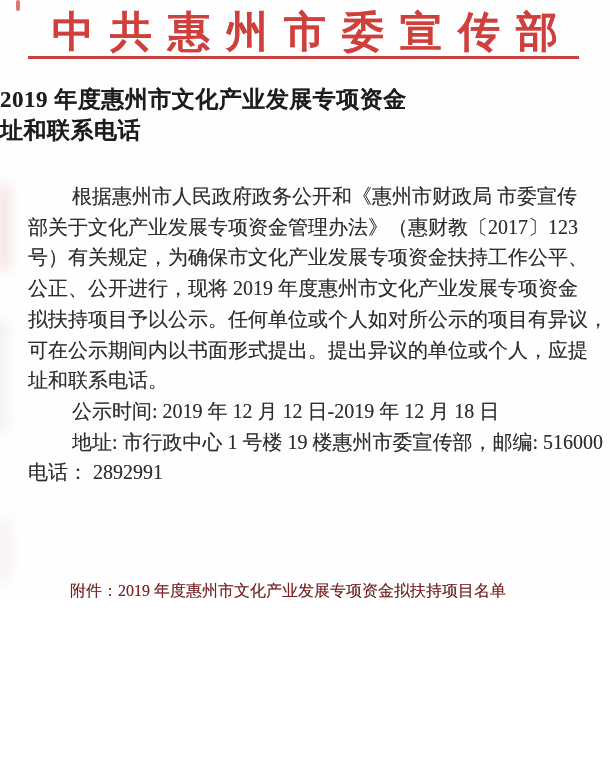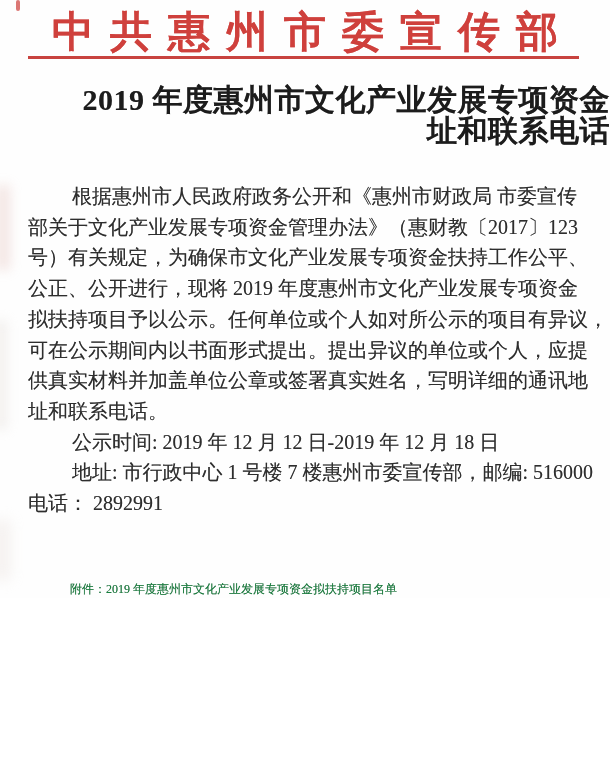--- a/index.html
+++ b/index.html
@@ -21,37 +21,37 @@
     text-shadow:0 0 0.6px rgba(207,64,60,.7);
   }
   .redline {
     position:absolute; top:56px; left:28px;
     width:551px; height:3px;
     background:#c8433f;
   }
   
   .doc-title {
     position:absolute; top:84px; left:0; right:0;
-    text-align:right;
-    font-size:30px; font-weight:bold; color:#1c1c1c;
+    text-align:left;
+    font-size:23px; font-weight:bold; color:#1c1c1c;
     line-height:31px; letter-spacing:0.5px;
     text-shadow:0 0 0.5px rgba(20,20,20,.55);
   }
   
   .body-text {
     position:absolute; top:181px; left:28px; width:545px;
     font-size:20px; line-height:30.7px;
     color:#2e2e2e; white-space:nowrap;
     text-shadow:0 0 0.5px rgba(46,46,46,.5);
   }
   .body-text .indent { text-indent:2.2em; }
   
   .attachment {
     position:absolute; top:581px; left:70px;
-    font-size:12px; color:#15803d; white-space:nowrap;
+    font-size:16px; color:#7f1d1d; white-space:nowrap;
     text-shadow:0 0 0.5px rgba(46,46,46,.5);
   }
   
   .sig-org {
     position:absolute; top:674px; left:312px;
     font-size:19px; letter-spacing:1px; color:#2e2e2e; z-index:3;
     text-shadow:0 0 0.5px rgba(46,46,46,.5);
   }
   .sig-date {
     position:absolute; top:704px; left:308px;
@@ -93,24 +93,23 @@
     <div>址和联系电话</div>
   </div>
 
   <div class="body-text">
     <div class="indent">根据惠州市人民政府政务公开和《惠州市财政局 市委宣传</div>
     <div>部关于文化产业发展专项资金管理办法》（惠财教〔2017〕123</div>
     <div>号）有关规定，为确保市文化产业发展专项资金扶持工作公平、</div>
     <div>公正、公开进行，现将 2019 年度惠州市文化产业发展专项资金</div>
     <div>拟扶持项目予以公示。任何单位或个人如对所公示的项目有异议，</div>
     <div>可在公示期间内以书面形式提出。提出异议的单位或个人，应提</div>
-    <div>供真实材料并加盖单位公章或签署真实姓名，写明详细的通讯地</div>
     <div>址和联系电话。</div>
     <div class="indent">公示时间: 2019 年 12 月 12 日-2019 年 12 月 18 日</div>
-    <div class="indent">地址: 市行政中心 1 号楼 7 楼惠州市委宣传部，邮编: 516000</div>
+    <div class="indent">地址: 市行政中心 1 号楼 19 楼惠州市委宣传部，邮编: 516000</div>
     <div>电话： 2892991</div>
   </div>
 
   <div class="attachment">附件：2019 年度惠州市文化产业发展专项资金拟扶持项目名单</div>
 
   <div class="sig-org">中共惠州市委宣传部</div>
   <div class="sig-date">2019 年 12 月 11 日</div>
 
   <svg class="seal" viewBox="0 0 170 170">
     <circle cx="85" cy="81" r="76" fill="none" stroke="#d9544d" stroke-width="4"></circle>

